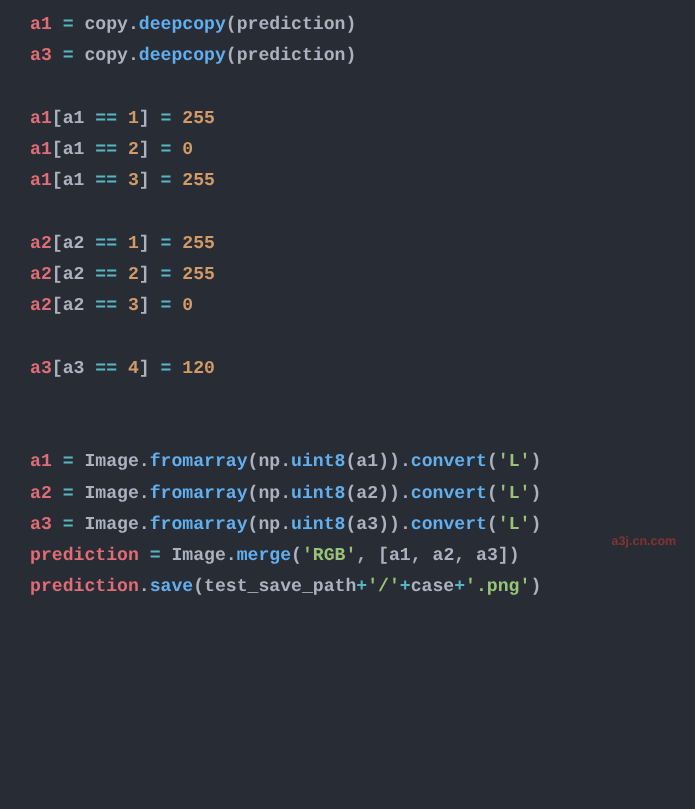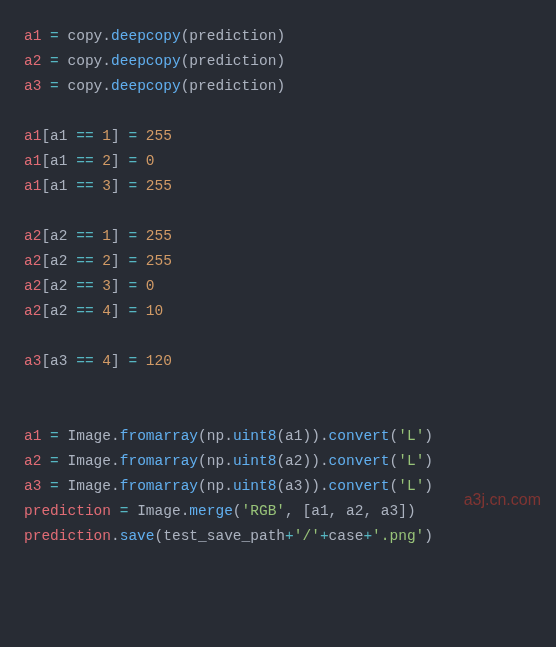--- a/index.html
+++ b/index.html
@@ -8,61 +8,60 @@
       background: #282c34;
       font-family: 'Consolas', 'Monaco', 'Courier New', monospace;
       font-size: 14.5px;
       line-height: 25px;
       color: #abb2bf;
       width: 556px;
       height: 647px;
       overflow: hidden;
     }
     .code-container {
-      padding: 24px 0 8px 24px;
+      padding: 8px 0 8px 24px;
       position: relative;
+      font-weight: bold;
     }
     .line {
       white-space: pre;
       height: 25px;
     }
     .var { color: #e06c75; }
     .op { color: #56b6c2; }
     .punct { color: #abb2bf; }
     .num { color: #d19a66; }
     .func { color: #61afef; }
     .str { color: #98c379; }
     .plain { color: #abb2bf; }
     .watermark {
       position: absolute;
       right: 15px;
       bottom: 45px;
       color: rgba(200, 60, 50, 0.55);
-      font-size: 16px;
+      font-size: 10px;
       pointer-events: none;
       font-family: sans-serif;
       margin-left: 40px;
     }
   </style>
 </head>
 <body>
 
 <div class="code-container" id="code-root">
 <div class="line"><span class="var">a1 </span><span class="op">= </span><span class="plain">copy</span><span class="punct">.</span><span class="func">deepcopy</span><span class="punct">(</span><span class="plain">prediction</span><span class="punct">)</span></div>
-    <div class="line"><span class="var">a2 </span><span class="op">= </span><span class="plain">copy</span><span class="punct">.</span><span class="func">deepcopy</span><span class="punct">(</span><span class="plain">prediction</span><span class="punct">)</span></div>
     <div class="line"><span class="var">a3 </span><span class="op">= </span><span class="plain">copy</span><span class="punct">.</span><span class="func">deepcopy</span><span class="punct">(</span><span class="plain">prediction</span><span class="punct">)</span></div>
     <div class="line"><span class="plain"> </span></div>
     <div class="line"><span class="var">a1</span><span class="punct">[</span><span class="plain">a1 </span><span class="op">== </span><span class="num">1</span><span class="punct">] </span><span class="op">= </span><span class="num">255</span></div>
     <div class="line"><span class="var">a1</span><span class="punct">[</span><span class="plain">a1 </span><span class="op">== </span><span class="num">2</span><span class="punct">] </span><span class="op">= </span><span class="num">0</span></div>
     <div class="line"><span class="var">a1</span><span class="punct">[</span><span class="plain">a1 </span><span class="op">== </span><span class="num">3</span><span class="punct">] </span><span class="op">= </span><span class="num">255</span></div>
     <div class="line"><span class="plain"> </span></div>
     <div class="line"><span class="var">a2</span><span class="punct">[</span><span class="plain">a2 </span><span class="op">== </span><span class="num">1</span><span class="punct">] </span><span class="op">= </span><span class="num">255</span></div>
     <div class="line"><span class="var">a2</span><span class="punct">[</span><span class="plain">a2 </span><span class="op">== </span><span class="num">2</span><span class="punct">] </span><span class="op">= </span><span class="num">255</span></div>
     <div class="line"><span class="var">a2</span><span class="punct">[</span><span class="plain">a2 </span><span class="op">== </span><span class="num">3</span><span class="punct">] </span><span class="op">= </span><span class="num">0</span></div>
-    <div class="line"><span class="var">a2</span><span class="punct">[</span><span class="plain">a2 </span><span class="op">== </span><span class="num">4</span><span class="punct">] </span><span class="op">= </span><span class="num">10</span></div>
     <div class="line"><span class="plain"> </span></div>
     <div class="line"><span class="var">a3</span><span class="punct">[</span><span class="plain">a3 </span><span class="op">== </span><span class="num">4</span><span class="punct">] </span><span class="op">= </span><span class="num">120</span></div>
     <div class="line"><span class="plain"> </span></div>
     <div class="line"><span class="plain"> </span></div>
     <div class="line"><span class="var">a1 </span><span class="op">= </span><span class="plain">Image</span><span class="punct">.</span><span class="func">fromarray</span><span class="punct">(</span><span class="plain">np</span><span class="punct">.</span><span class="func">uint8</span><span class="punct">(</span><span class="plain">a1</span><span class="punct">))</span><span class="punct">.</span><span class="func">convert</span><span class="punct">(</span><span class="str">'L'</span><span class="punct">)</span></div>
     <div class="line"><span class="var">a2 </span><span class="op">= </span><span class="plain">Image</span><span class="punct">.</span><span class="func">fromarray</span><span class="punct">(</span><span class="plain">np</span><span class="punct">.</span><span class="func">uint8</span><span class="punct">(</span><span class="plain">a2</span><span class="punct">))</span><span class="punct">.</span><span class="func">convert</span><span class="punct">(</span><span class="str">'L'</span><span class="punct">)</span></div>
     <div class="line"><span class="var">a3 </span><span class="op">= </span><span class="plain">Image</span><span class="punct">.</span><span class="func">fromarray</span><span class="punct">(</span><span class="plain">np</span><span class="punct">.</span><span class="func">uint8</span><span class="punct">(</span><span class="plain">a3</span><span class="punct">))</span><span class="punct">.</span><span class="func">convert</span><span class="punct">(</span><span class="str">'L'</span><span class="punct">)</span></div>
     <div class="line"><span class="var">prediction </span><span class="op">= </span><span class="plain">Image</span><span class="punct">.</span><span class="func">merge</span><span class="punct">(</span><span class="str">'RGB'</span><span class="punct">, [</span><span class="plain">a1</span><span class="punct">, </span><span class="plain">a2</span><span class="punct">, </span><span class="plain">a3</span><span class="punct">])</span></div>
     <div class="line"><span class="var">prediction</span><span class="punct">.</span><span class="func">save</span><span class="punct">(</span><span class="plain">test_save_path</span><span class="op">+</span><span class="str">'/'</span><span class="op">+</span><span class="plain">case</span><span class="op">+</span><span class="str">'.png'</span><span class="punct">)</span></div>
     <div class="watermark">a3j.cn.com</div>

